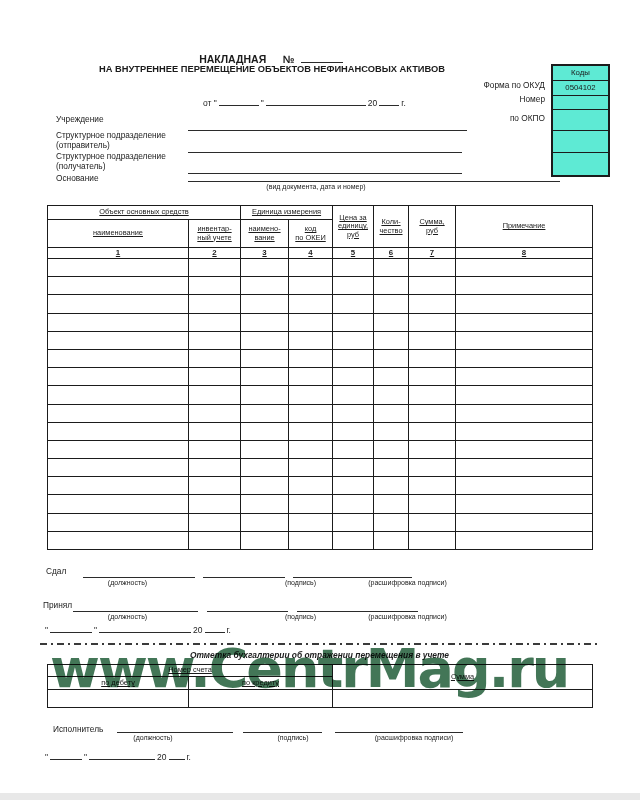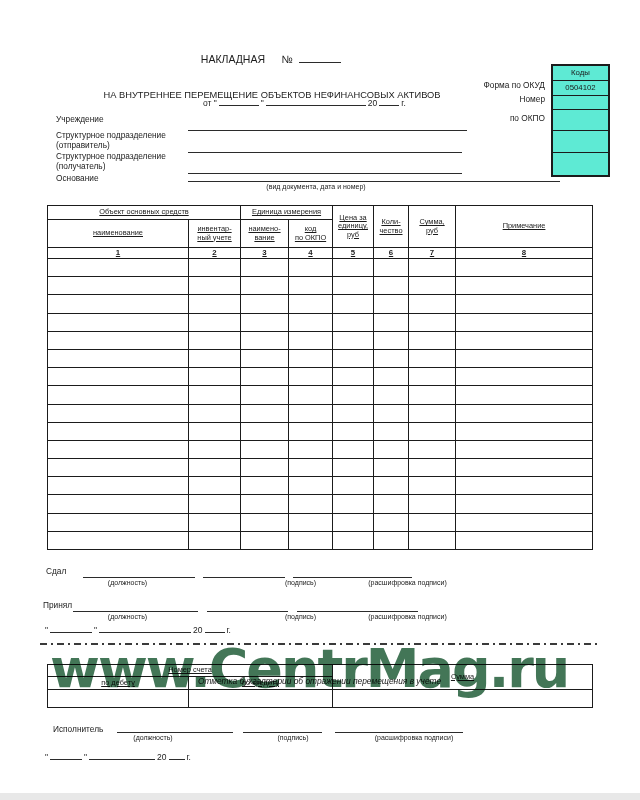--- a/index.html
+++ b/index.html
@@ -1,19 +1,19 @@
 <!DOCTYPE html>
 <html><head>
 <meta charset="utf-8">
 <style>
   html,body{margin:0;padding:0;background:#ffffff;}
   .page{position:relative;width:640px;height:800px;background:#ffffff;
         font-family:"Liberation Sans",sans-serif;color:#1b1b1b;overflow:hidden;}
   .abs{position:absolute;}
-  .b{font-weight:normal;margin-top:26px;}
+  .b{font-weight:bold;}
   .it{font-style:italic;}
   .preline{white-space:pre-line;}
   .lbl{font-size:8.3px;line-height:9.5px;}
   .cap{font-size:7px;text-align:center;color:#1b1b1b;}
   .fline{border-bottom:1px solid #2b2b2b;height:12px;}
   .uli{display:inline-block;border-bottom:1px solid #2b2b2b;height:8px;margin:0 2px;}
   .dateline{font-size:8.5px;white-space:nowrap;}
   
   table.mt{border-collapse:collapse;table-layout:fixed;border:1px solid #f97316;text-decoration:underline;}
   table.mt th,table.mt td{border:1px solid #1b1b1b;padding:0 1px;}
@@ -99,21 +99,21 @@
 руб</th>
         <th rowspan="2">Примечание</th>
       </tr>
       <tr style="height:28px;">
         <th>наименование</th>
         <th class="preline">инвентар-
 ный учете</th>
         <th class="preline">наимено-
 вание</th>
         <th class="preline">код
-по ОКПО</th>
+по ОКЕИ</th>
       </tr>
       <tr class="numrow">
         <th>1</th>
         <th>2</th>
         <th>3</th>
         <th>4</th>
         <th>5</th>
         <th>6</th>
         <th>7</th>
         <th>8</th>

